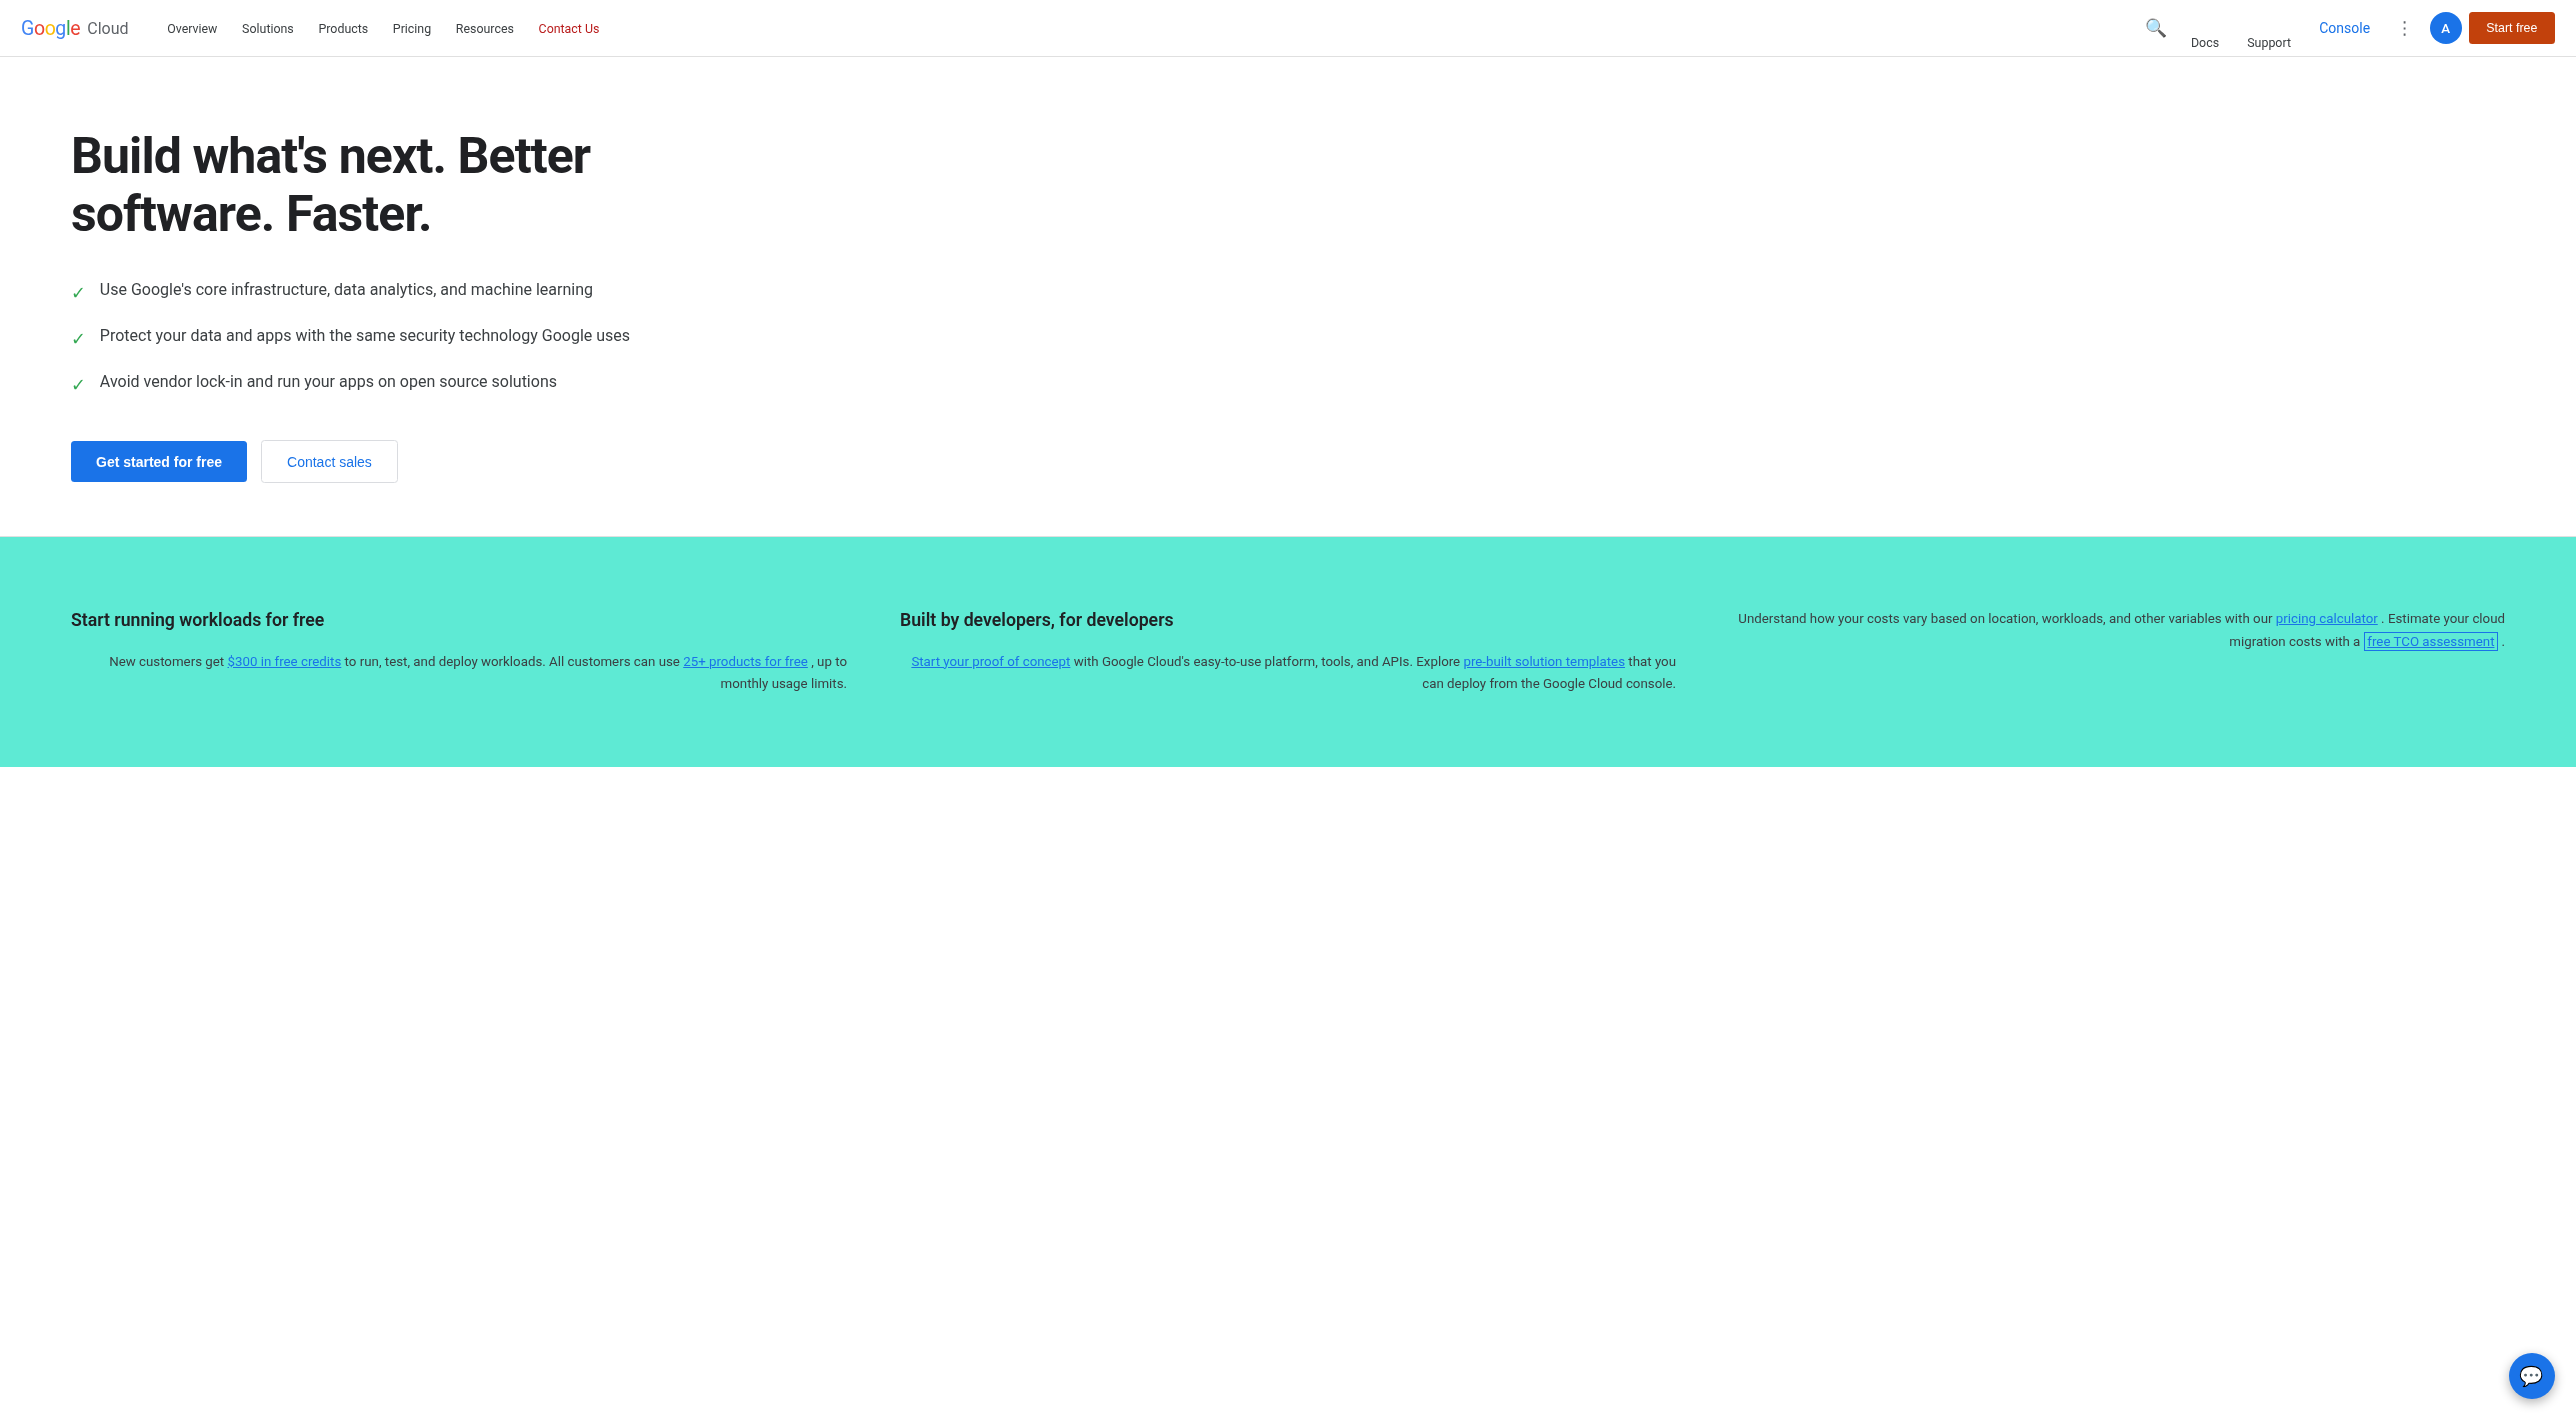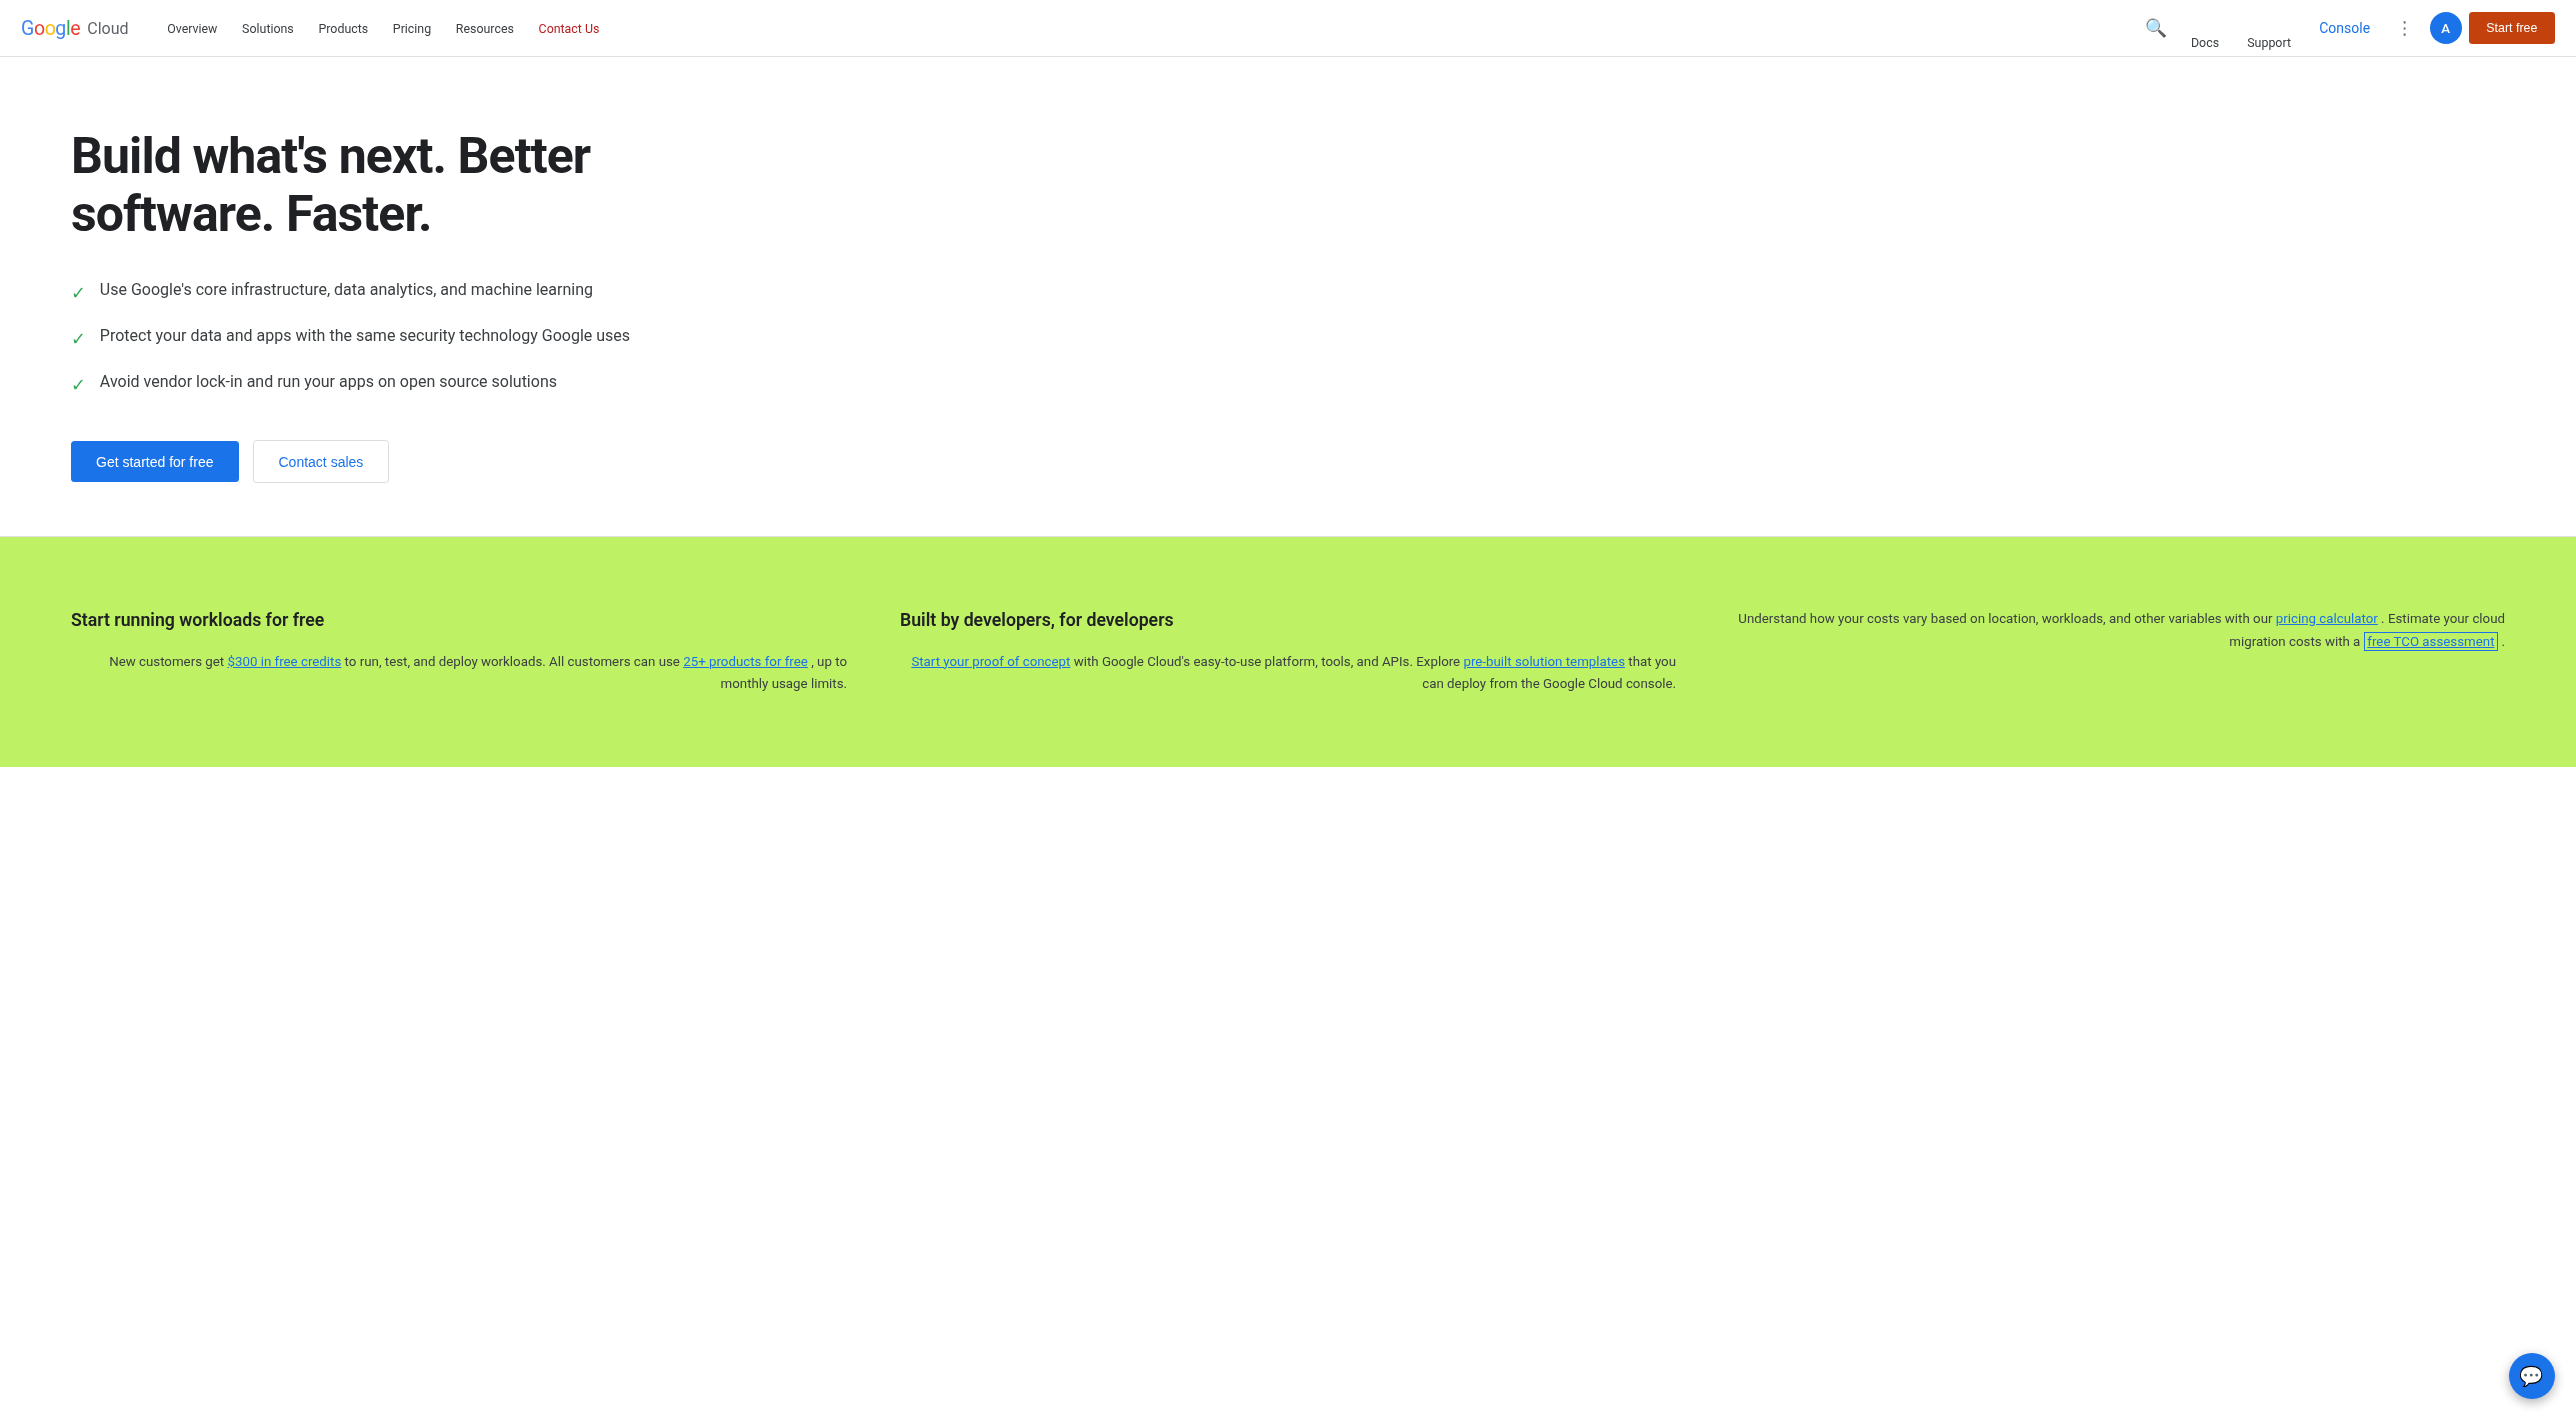--- a/index.html
+++ b/index.html
@@ -156,21 +156,21 @@
       gap: 14px;
       align-items: center;
     }
     .btn-primary {
       background: #1a73e8;
       color: #fff;
       border: none;
       border-radius: 3.5px;
       padding: 12.4px 25px;
       font-size: 14px;
-      font-weight: 400;
+      font-weight: 700;
       cursor: pointer;
     }
     .btn-secondary {
       background: #fff;
       color: #1a73e8;
       border: 0.9px solid #dadce0;
       border-radius: 3.5px;
       padding: 12.4px 25px;
       font-size: 14px;
       font-weight: 500;
@@ -179,21 +179,21 @@
 
     
     .section-divider {
       height: 0.9px;
       background: #e0e0e0;
       margin: 0 0;
     }
 
     
     .features-section {
-      background: #bef264;
+      background: #5eead4;
       padding: 71px 71px;
     }
     .features-grid {
       display: grid;
       grid-template-columns: repeat(3, 1fr);
       gap: 53px;
     }
     .feature-card { }
     .feature-title {
       font-size: 17.7px;

